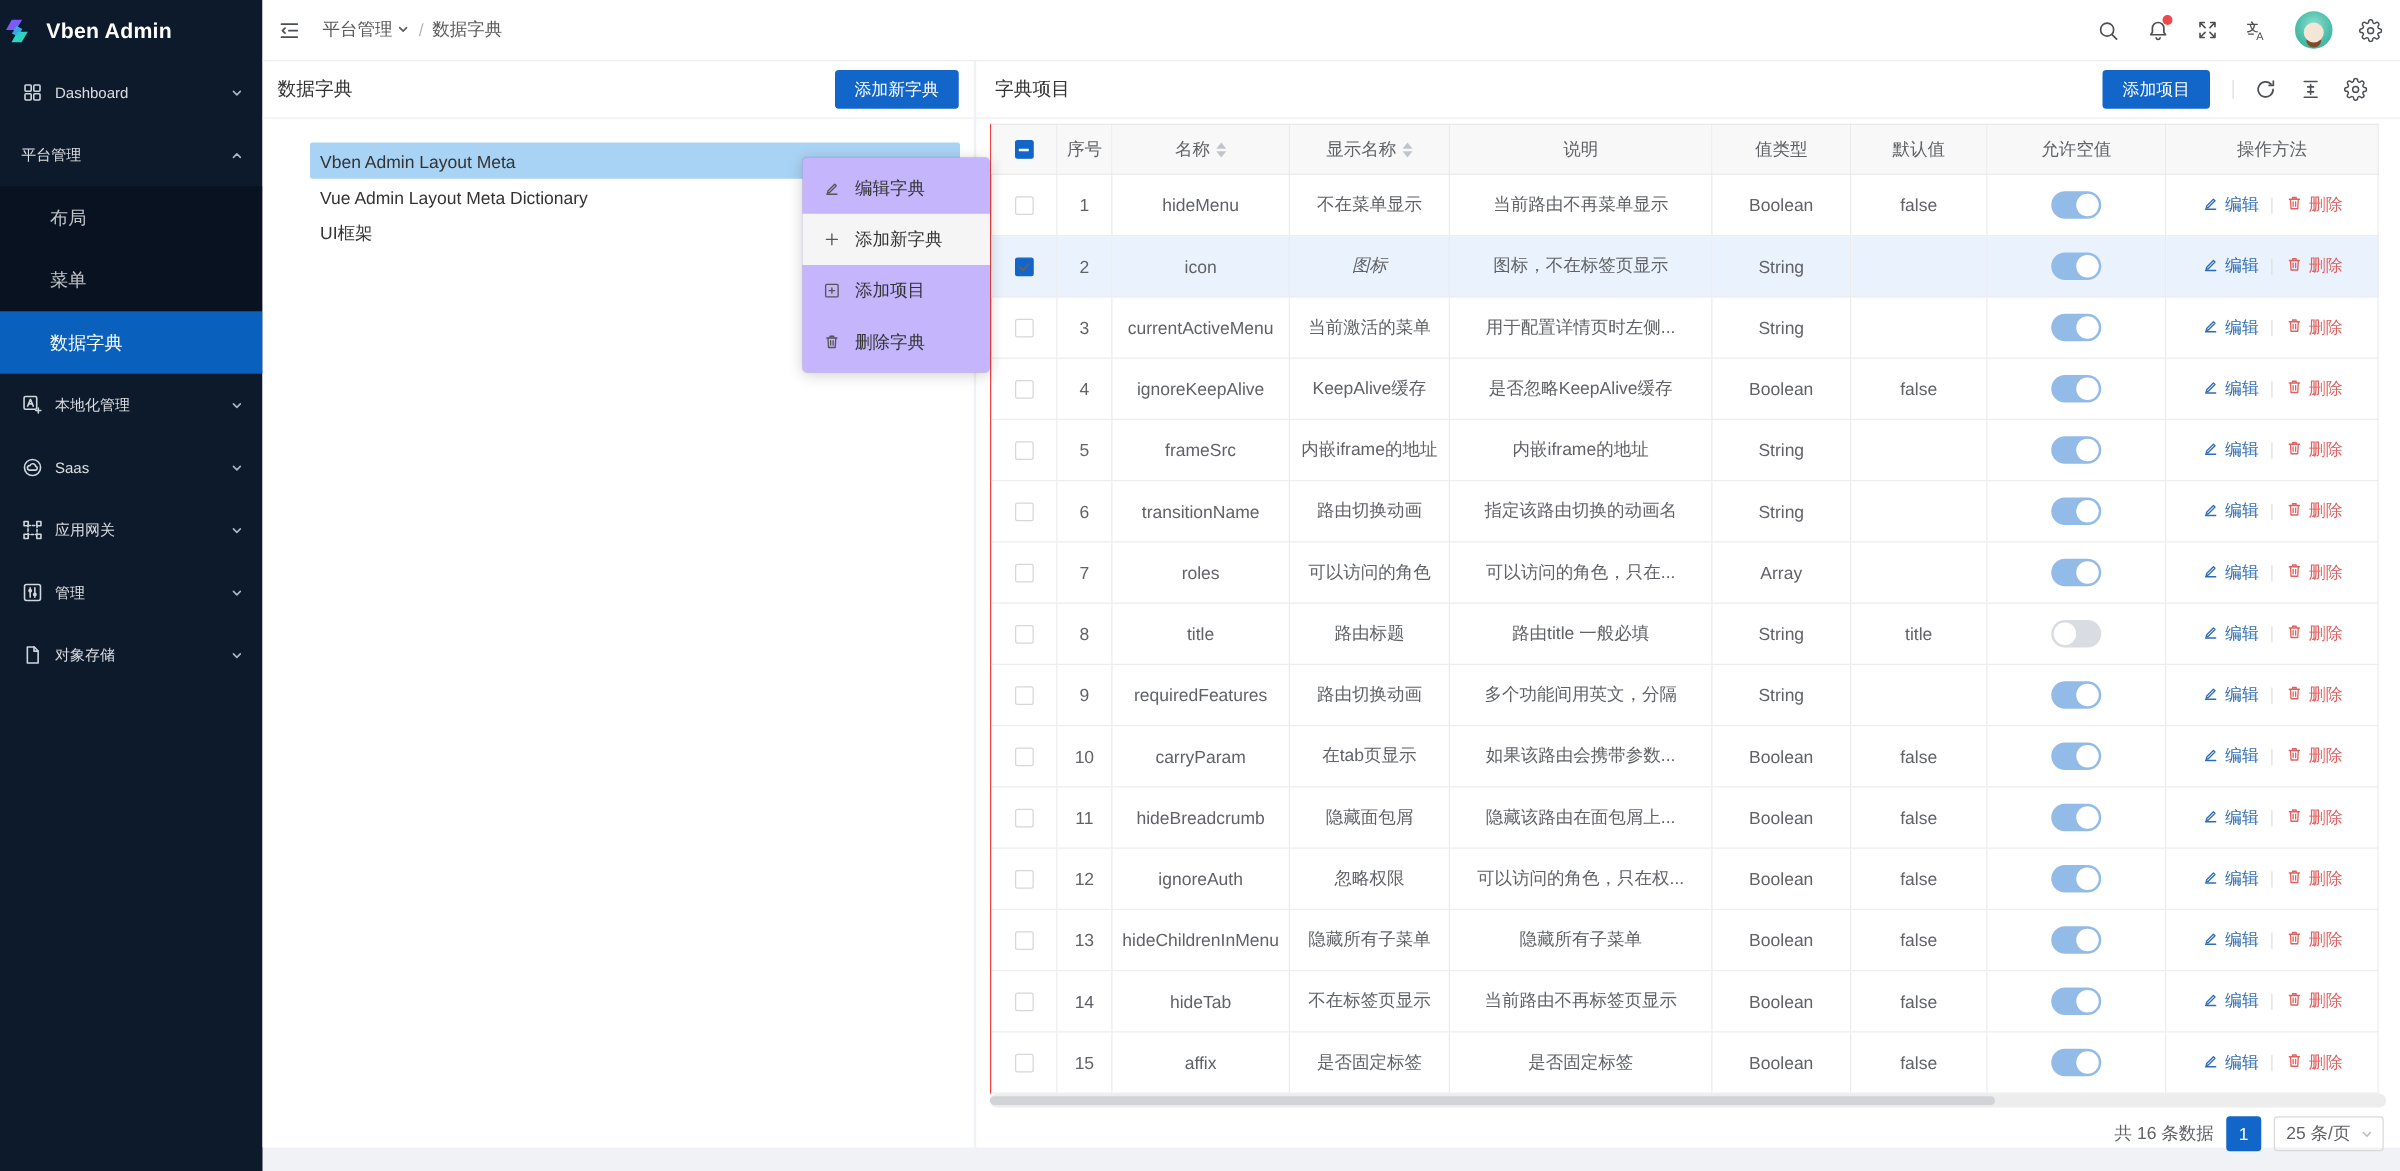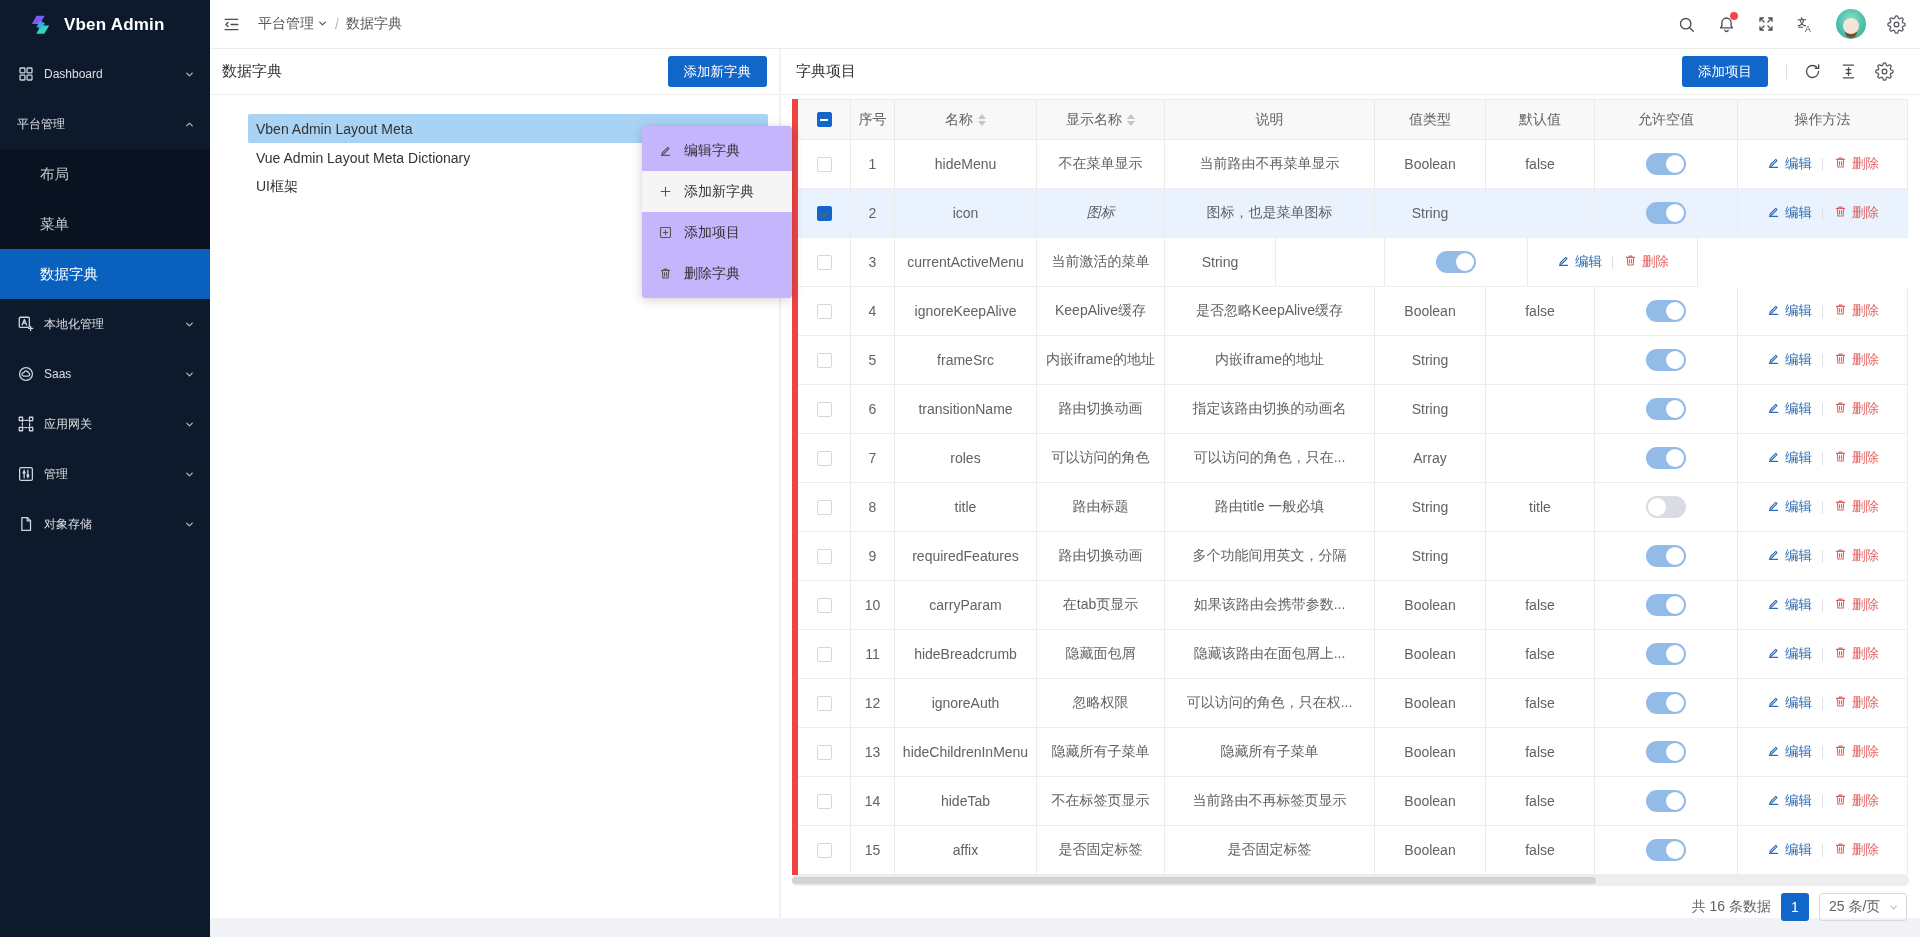--- a/index.html
+++ b/index.html
@@ -2,21 +2,21 @@
 <html><head>
 <meta charset="utf-8">
 <style>
   * { margin:0; padding:0; box-sizing:border-box; }
   html,body { width:1920px; height:937px; overflow:hidden; }
   body { font-family:"Liberation Sans","DejaVu Sans",sans-serif; background:#f0f2f5; font-size:14px; color:#606266; }
   .app { position:relative; display:flex; width:1920px; height:937px; }
 
   
   .sidebar { width:210px; flex-shrink:0; background:#0c1a2c; color:rgba(255,255,255,.85); }
-  .logo { height:49px; display:flex; align-items:center; gap:9px; padding-left:29px; }
+  .logo { height:49px; display:flex; align-items:center; gap:9px; padding-left:2px; }
   .logo-title { color:#fff; font-weight:bold; font-size:17px; letter-spacing:.2px; }
   .menu-item { height:50px; display:flex; align-items:center; padding:0 15px 0 17px; font-size:12px; cursor:pointer; }
   .menu-item .mi-icon { width:18px; height:18px; margin-right:9px; display:inline-flex; color:#cfd6de; }
   .menu-item .mi-label { flex:1; white-space:nowrap; overflow:hidden; }
   .mi-chev { display:inline-flex; color:#aeb7c2; }
   .submenu { background:#081221; }
   .submenu-item { height:50px; display:flex; align-items:center; padding-left:40px; font-size:14.5px; color:rgba(255,255,255,.75); cursor:pointer; }
   .submenu-item.active { background:#0960bd; color:#fff; }
 
   
@@ -43,21 +43,21 @@
   .btn-primary { margin-left:auto; height:31px; padding:0 16px; background:#1265c9; color:#fff; border:none; border-radius:3px; font-size:13.5px; font-family:inherit; cursor:pointer; white-space:nowrap; }
   .head-divider { width:1px; height:15px; background:#ddd; margin:0 16px 0 18px; }
   .tool-icons { display:flex; align-items:center; gap:17px; color:#484b4f; }
 
   
   .dict-list { padding:19px 11px 0 38px; }
   .dict-item { height:29px; display:flex; align-items:center; padding-left:8px; color:#333; cursor:pointer; border-radius:2px; white-space:nowrap; }
   .dict-item.selected { background:#a9d3f4; }
 
   
-  .table-wrap { margin:4px 11px 0 11px; border-left:6px solid #ef4444; }
+  .table-wrap { margin:4px 11px 0 11px; border-left:1px solid #ef4444; }
   .tr { display:flex; }
   .th { height:41px; background:#f8f8f9; border-right:1px solid #e8eaec; border-top:1px solid #e8eaec; border-bottom:1px solid #e8eaec; display:flex; align-items:center; justify-content:center; gap:5px; color:#606266; font-size:14px; }
   .td { height:49px; border-right:1px solid #ececec; border-bottom:1px solid #ebedef; display:flex; align-items:center; justify-content:center; font-size:14px; color:#606266; overflow:hidden; white-space:nowrap; padding:0 3px; }
   .row.selected .td { background:#e9f2fd; }
   .sort-carets { display:inline-flex; flex-direction:column; gap:2px; }
   .caret-up { width:0; height:0; border-left:4px solid transparent; border-right:4px solid transparent; border-bottom:5px solid #c0c4cc; }
   .caret-down { width:0; height:0; border-left:4px solid transparent; border-right:4px solid transparent; border-top:5px solid #c0c4cc; }
 
   .cb { width:15px; height:15px; border:1px solid #d4d7dc; border-radius:2px; background:#fff; display:inline-flex; align-items:center; justify-content:center; cursor:pointer; }
   .cb.checked { background:#1265c9; border-color:#1265c9; }
@@ -389,21 +389,21 @@
                 <div class="td" style="width: 53px;">
                   <span class="cb checked">
                     <svg width="11" height="11" viewBox="0 0 12 12" fill="none" stroke="currentColor" stroke-width="1.9" stroke-linecap="round" stroke-linejoin="round">
                       <path d="M2.5 6.5 5 9l4.5-5.2"></path>
                     </svg>
                   </span>
                 </div>
                 <div class="td" style="width: 44px;">2</div>
                 <div class="td" style="width: 142px;">icon</div>
                 <div class="td" style="width: 128px; font-style: italic;">图标</div>
-                <div class="td" style="width: 210px;">图标，也是菜单图标</div>
+                <div class="td" style="width: 210px;">图标，不在标签页显示</div>
                 <div class="td" style="width: 111px;">String</div>
                 <div class="td" style="width: 109px;"></div>
                 <div class="td" style="width: 143px;">
                   <span class="toggle">
                     <span class="knob"></span>
                   </span>
                 </div>
                 <div class="td" style="width: 170px;">
                   <span class="act-link act-edit">
                     <span><svg width="15" height="15" viewBox="0 0 24 24" fill="none" stroke="currentColor" stroke-width="1.7" stroke-linecap="round" stroke-linejoin="round">
@@ -422,20 +422,21 @@
                   </span>
                 </div>
               </div>
               <div class="tr row">
                 <div class="td" style="width: 53px;">
                   <span class="cb"></span>
                 </div>
                 <div class="td" style="width: 44px;">3</div>
                 <div class="td" style="width: 142px;">currentActiveMenu</div>
                 <div class="td" style="width: 128px;">当前激活的菜单</div>
+                <div class="td" style="width: 210px;">用于配置详情页时左侧...</div>
                 <div class="td" style="width: 111px;">String</div>
                 <div class="td" style="width: 109px;"></div>
                 <div class="td" style="width: 143px;">
                   <span class="toggle">
                     <span class="knob"></span>
                   </span>
                 </div>
                 <div class="td" style="width: 170px;">
                   <span class="act-link act-edit">
                     <span><svg width="15" height="15" viewBox="0 0 24 24" fill="none" stroke="currentColor" stroke-width="1.7" stroke-linecap="round" stroke-linejoin="round">

